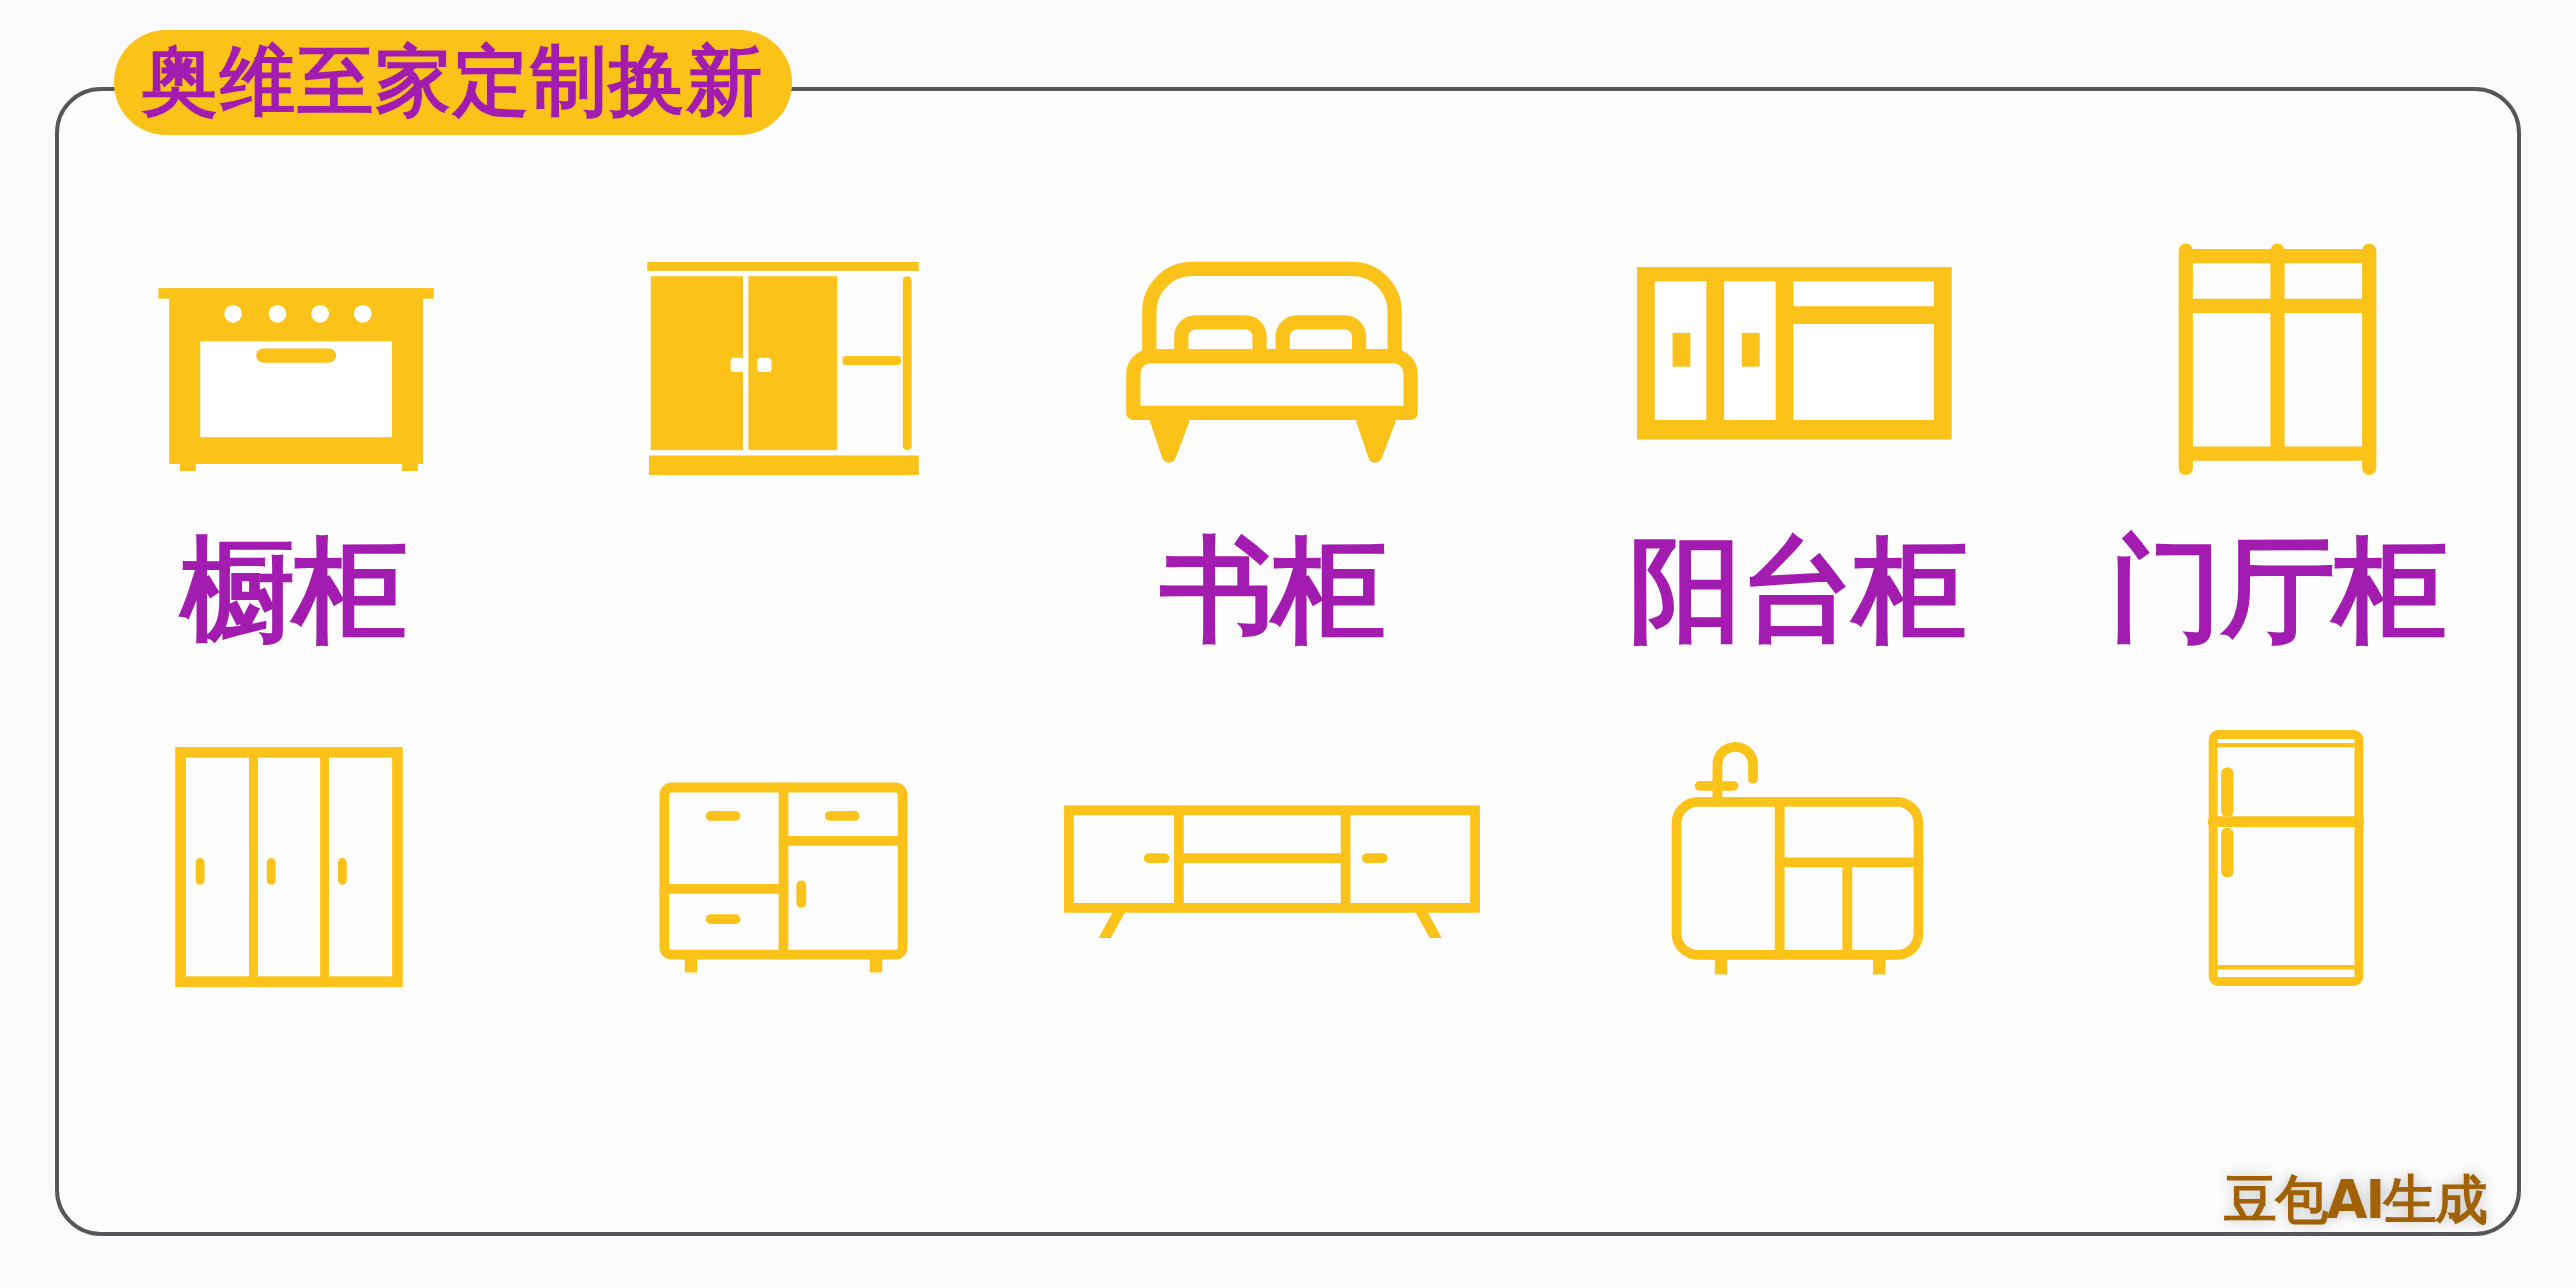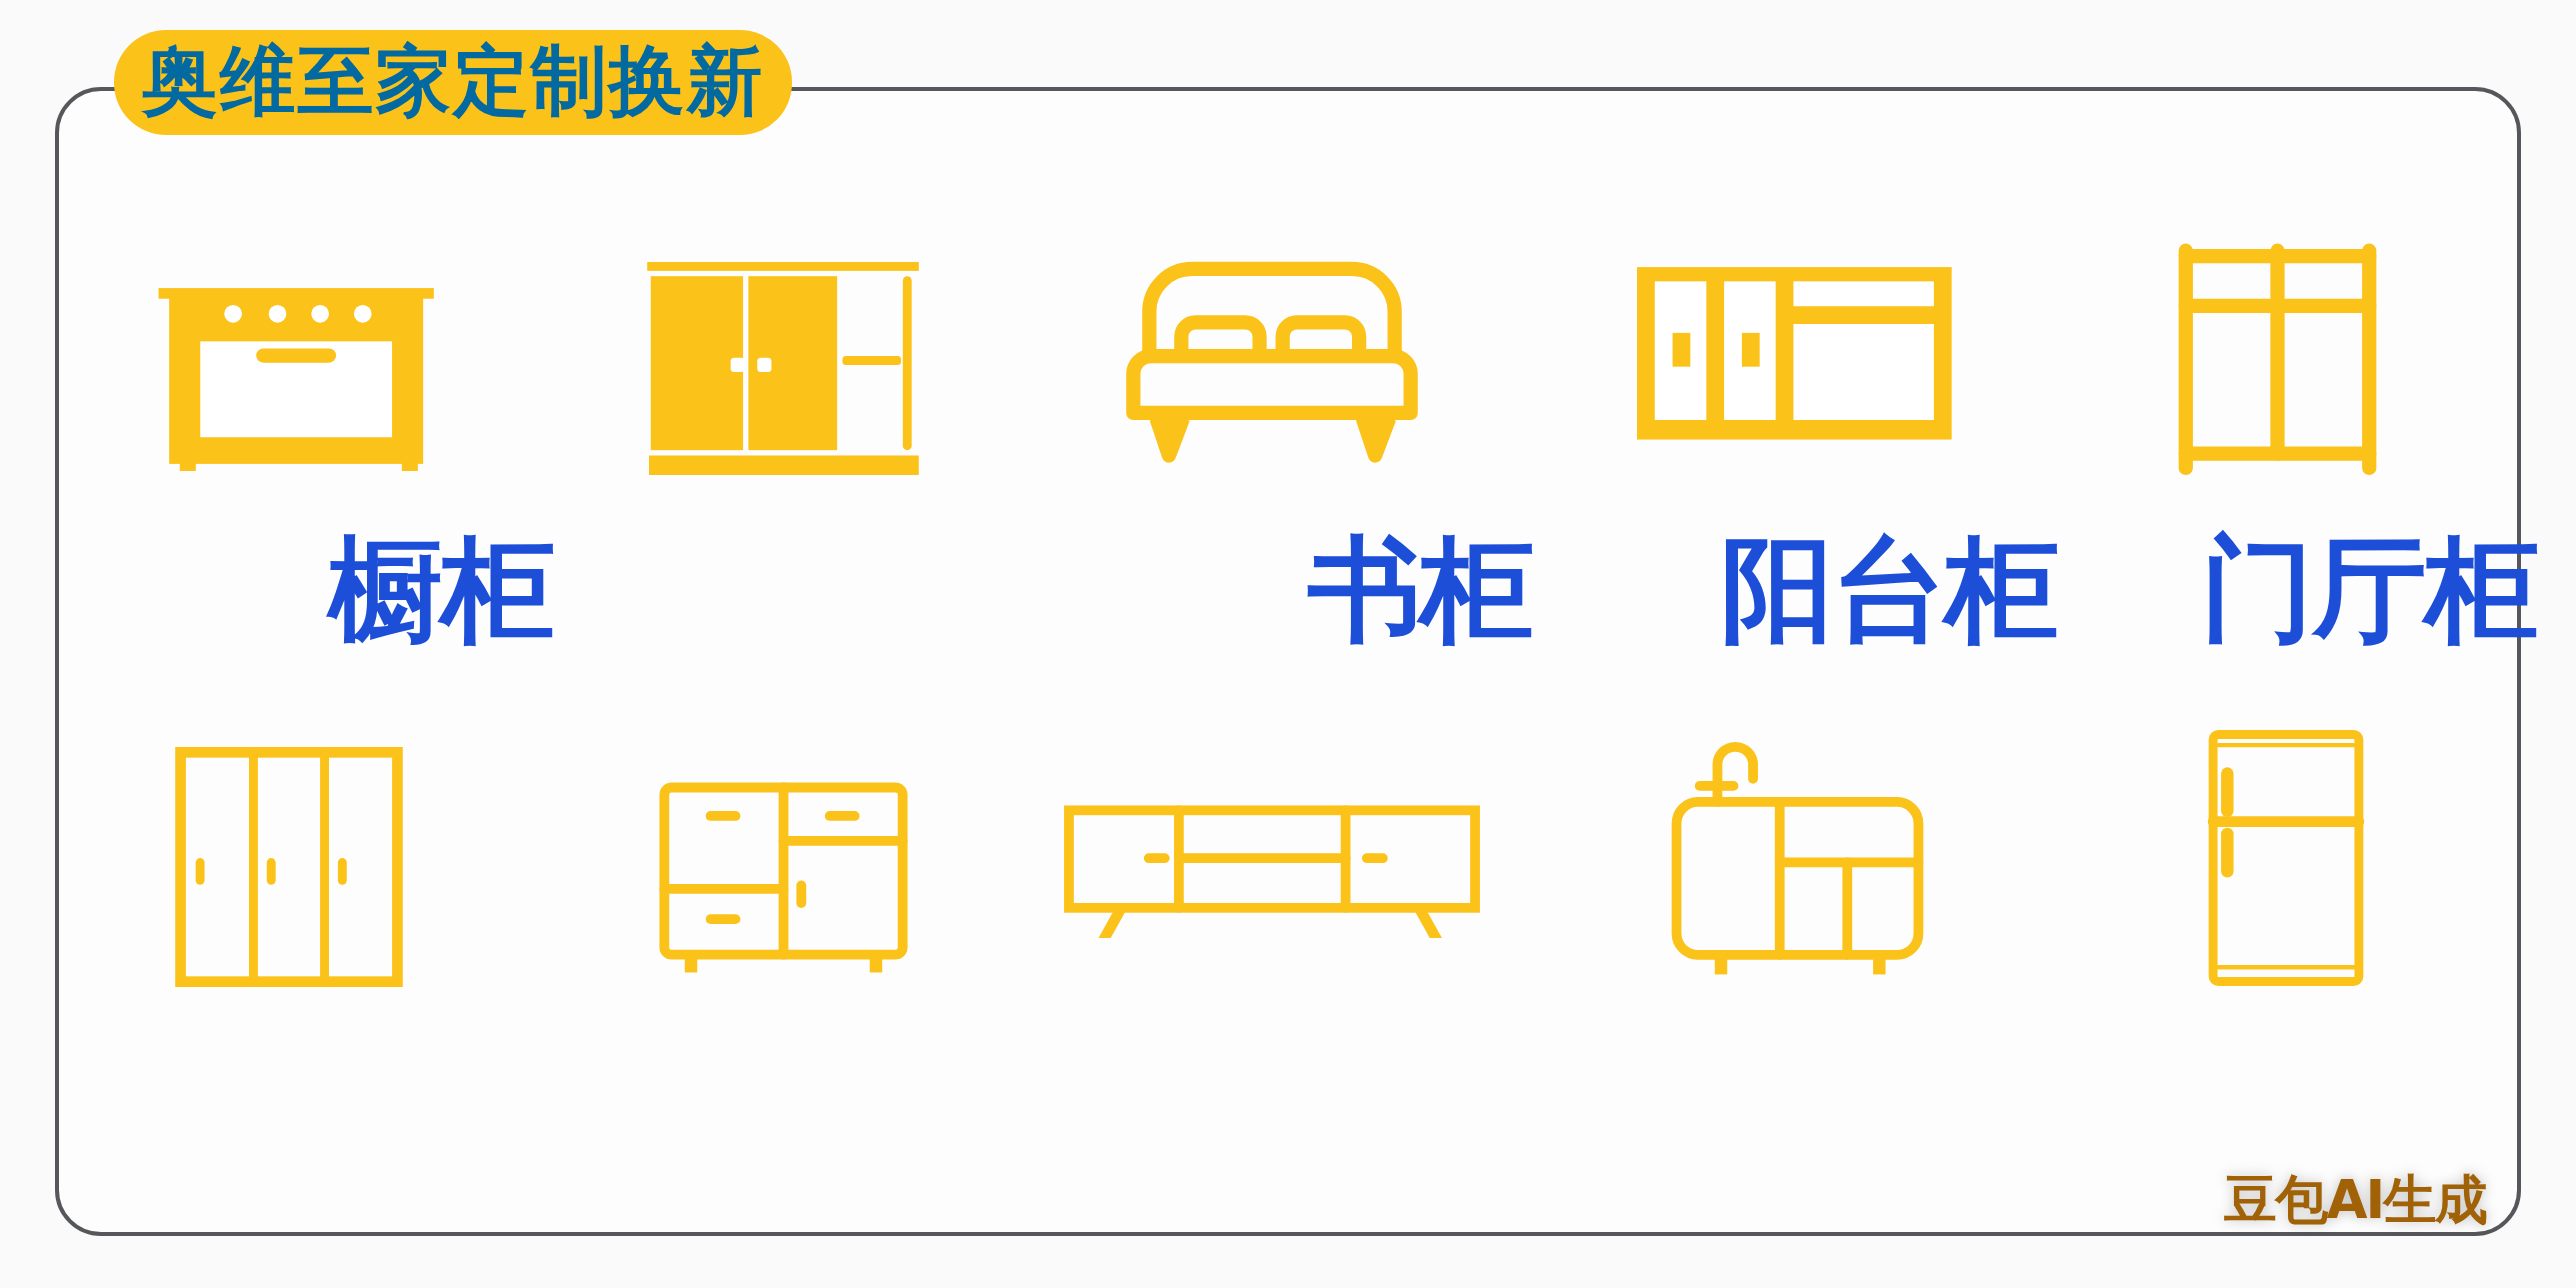--- a/index.html
+++ b/index.html
@@ -10,27 +10,27 @@
   }
   .frame {
     position: absolute; left: 55px; top: 87px; width: 2466px; height: 1149px;
     border: 4.4px solid #55575a; border-radius: 46px; box-sizing: border-box;
     background: #fdfdfd;
   }
   .title-pill {
     position: absolute; left: 114px; top: 30px; width: 678px; height: 105px;
     background: #fbc21a; border-radius: 52px;
     display: flex; align-items: center; justify-content: center;
-    font-size: 76px; font-weight: bold; color: #0369a1; letter-spacing: 1.8px;
+    font-size: 76px; font-weight: bold; color: #a21caf; letter-spacing: 1.8px;
   }
   .cell { position: absolute; width: 498px; text-align: center; }
   .cell svg { display: block; margin: 0 auto; }
   .label {
-    position: absolute; left: 11px; width: 100%; text-align: right;
-    font-size: 114px; font-weight: bold; color: #1d4ed8; line-height: 1;
+    position: absolute; left: 0; width: 100%; text-align: center;
+    font-size: 114px; font-weight: bold; color: #a21caf; line-height: 1;
     letter-spacing: -1.8px;
   }
   .icon-wrap { position: absolute; left: 0; width: 100%; }
   .watermark {
     position: absolute; left: 2224px; top: 1165px; font-size: 53px; font-weight: bold;
     color: #a16207; text-shadow: 0 0 12.5px rgba(0,0,0,0.25); letter-spacing: -1.8px;
   }
 </style>
 </head>
 <body>

